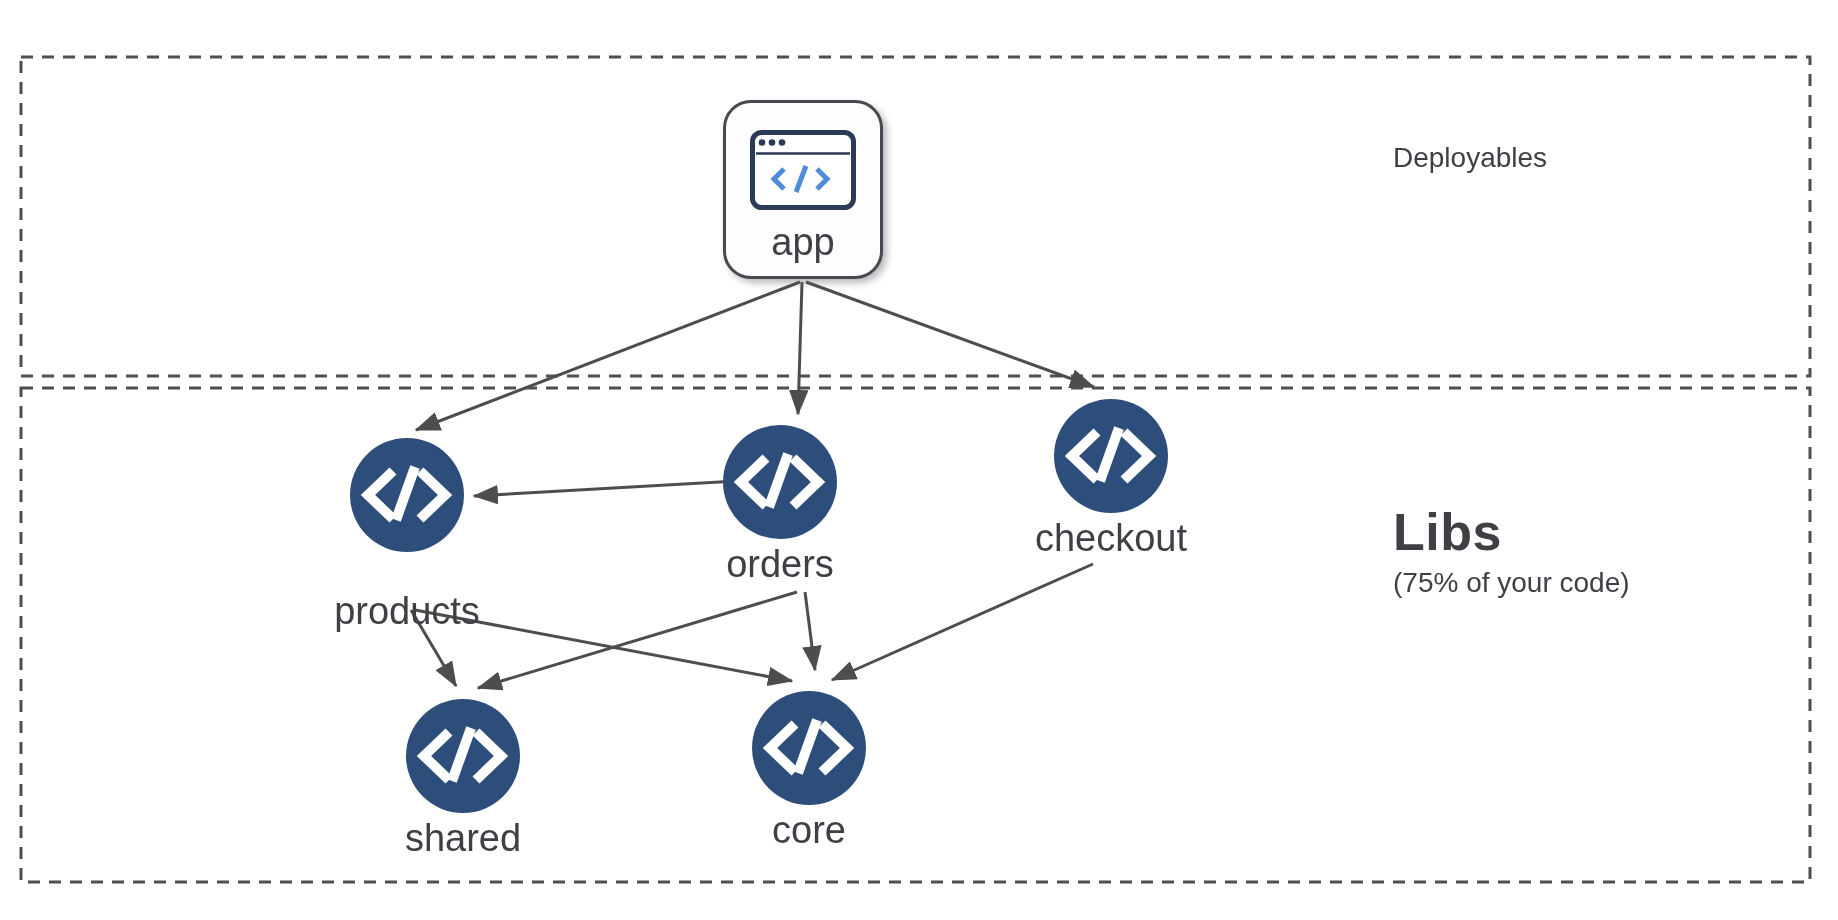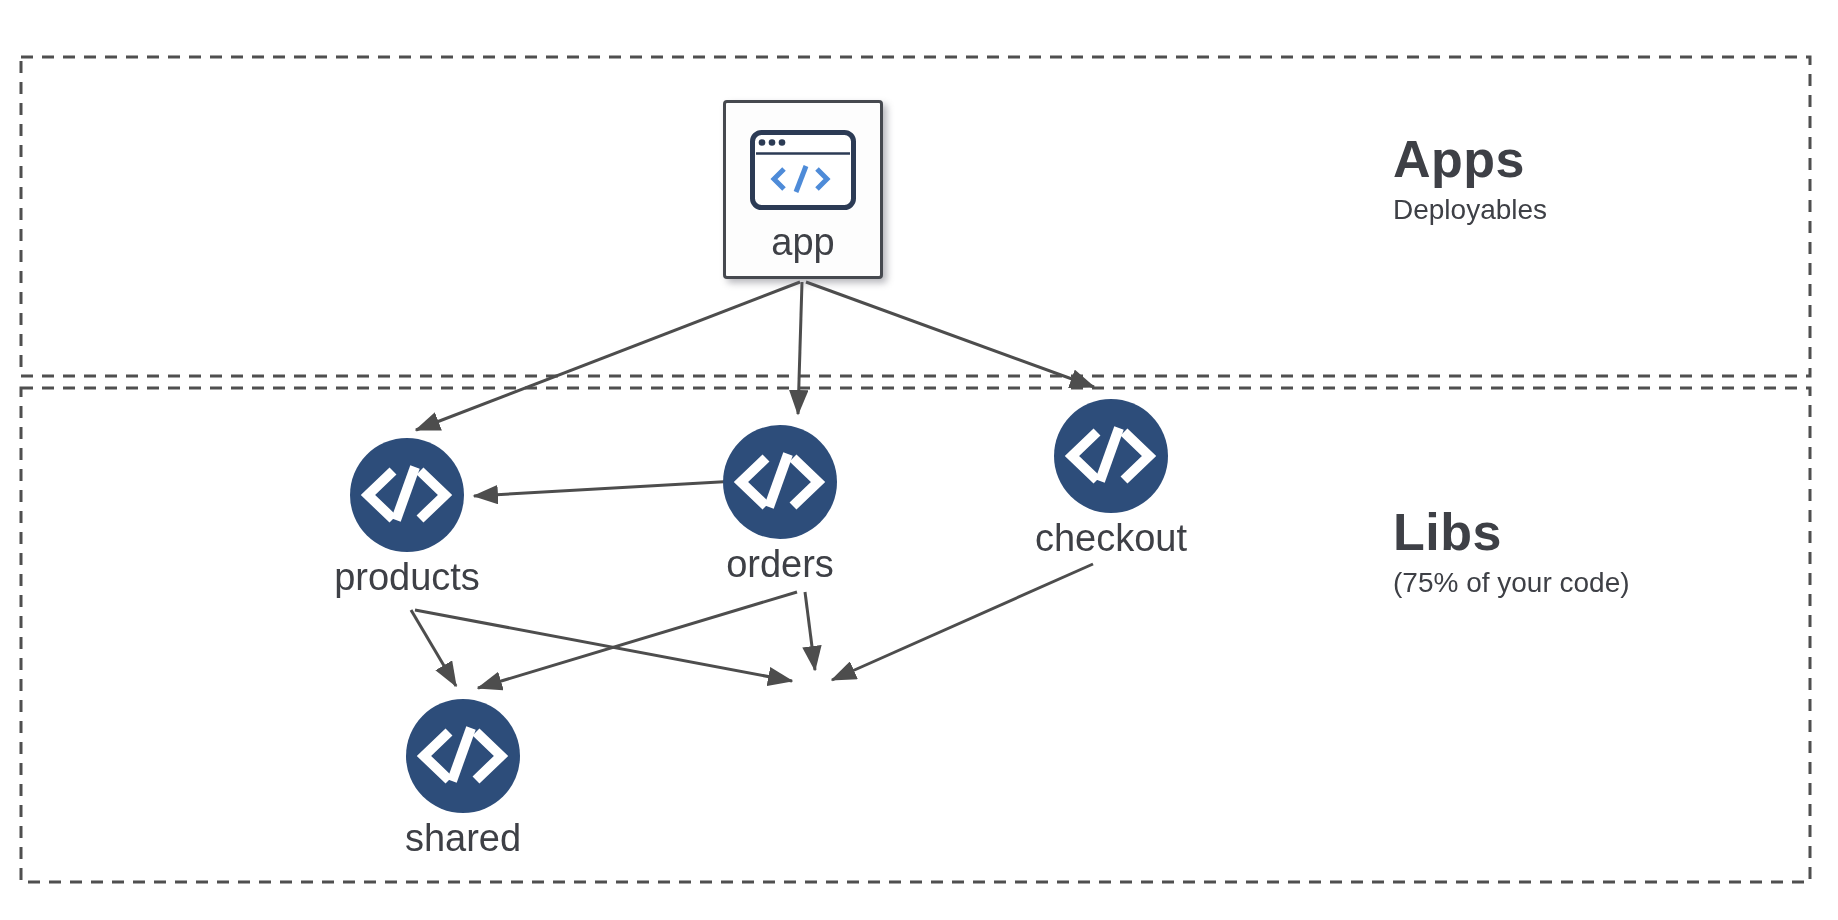--- a/index.html
+++ b/index.html
@@ -29,21 +29,21 @@
     margin-top: 8px;
     color: var(--text, #3e4046);
   }
 
   
   .app-node {
     position: absolute;
     box-sizing: border-box;
     background: #fdfdfd;
     border: 3px solid var(--app-border, #46494f);
-    border-radius: 4px;
+    border-radius: 28px;
     box-shadow: 4px 4px 7px rgba(100,100,110,0.45);
     display: flex;
     flex-direction: column;
     align-items: center;
     padding-top: 27px;
   }
   .app-node .node-label { margin-top: 6px; }
 
   
   .lib-node {
@@ -89,21 +89,20 @@
       <line x1="806" y1="282" x2="1094" y2="387" stroke="#4d4d4d" stroke-width="3" marker-end="url(#arrowhead)"></line>
       <line x1="737" y1="481" x2="474" y2="496" stroke="#4d4d4d" stroke-width="3" marker-end="url(#arrowhead)"></line>
       <line x1="411" y1="610" x2="456" y2="686" stroke="#4d4d4d" stroke-width="3" marker-end="url(#arrowhead)"></line>
       <line x1="415" y1="610" x2="792" y2="681" stroke="#4d4d4d" stroke-width="3" marker-end="url(#arrowhead)"></line>
       <line x1="797" y1="592" x2="478" y2="688" stroke="#4d4d4d" stroke-width="3" marker-end="url(#arrowhead)"></line>
       <line x1="805" y1="592" x2="815" y2="670" stroke="#4d4d4d" stroke-width="3" marker-end="url(#arrowhead)"></line>
       <line x1="1093" y1="564" x2="832" y2="680" stroke="#4d4d4d" stroke-width="3" marker-end="url(#arrowhead)"></line>
     </svg>
 
   <div class="section-label" style="left: 1393px; top: 133px;">
-    <div class="section-title">Apps</div>
     <div class="section-subtitle">Deployables</div>
   </div>
 
   <div class="section-label" style="left: 1393px; top: 506px;">
     <div class="section-title">Libs</div>
     <div class="section-subtitle">(75% of your code)</div>
   </div>
 
   <div class="app-node" style="left: 723px; top: 100px; width: 160px; height: 179px;">
     <span>
@@ -116,21 +115,21 @@
         <g stroke="#4e8bd8" class="code-blue" stroke-width="5" fill="none" stroke-linejoin="miter" stroke-linecap="butt">
           <polyline points="34,39 24,49 34,59"></polyline>
           <line x1="56" y1="36" x2="46" y2="62"></line>
           <polyline points="67,39 77,49 67,59"></polyline>
         </g>
       </svg>
     </span>
     <div class="node-label">app</div>
   </div>
 
-  <div class="lib-node" style="left: 307px; top: 438px;">
+  <div class="lib-node" style="left: 307px; top: 438px; gap: 34px;">
     <div class="lib-circle">
       <svg width="114" height="114" viewBox="0 0 114 114">
         <g stroke="#ffffff" stroke-width="10" fill="none" stroke-linejoin="miter" stroke-linecap="butt">
           <polyline points="43,33 18,57 43,81"></polyline>
           <line x1="65" y1="29" x2="46" y2="82"></line>
           <polyline points="70,33 95,57 70,81"></polyline>
         </g>
       </svg>
     </div>
     <div class="node-label">products</div>
@@ -168,14 +167,26 @@
         <g stroke="#ffffff" stroke-width="10" fill="none" stroke-linejoin="miter" stroke-linecap="butt">
           <polyline points="43,33 18,57 43,81"></polyline>
           <line x1="65" y1="29" x2="46" y2="82"></line>
           <polyline points="70,33 95,57 70,81"></polyline>
         </g>
       </svg>
     </div>
     <div class="node-label">shared</div>
   </div>
 
+  <div class="lib-node" style="left: 709px; top: 691px;">
+    <div class="lib-circle">
+      <svg width="114" height="114" viewBox="0 0 114 114">
+        <g stroke="#ffffff" stroke-width="10" fill="none" stroke-linejoin="miter" stroke-linecap="butt">
+          <polyline points="43,33 18,57 43,81"></polyline>
+          <line x1="65" y1="29" x2="46" y2="82"></line>
+          <polyline points="70,33 95,57 70,81"></polyline>
+        </g>
+      </svg>
+    </div>
+    <div class="node-label">core</div>
+  </div>
 
 </div>
 
 </body></html>

